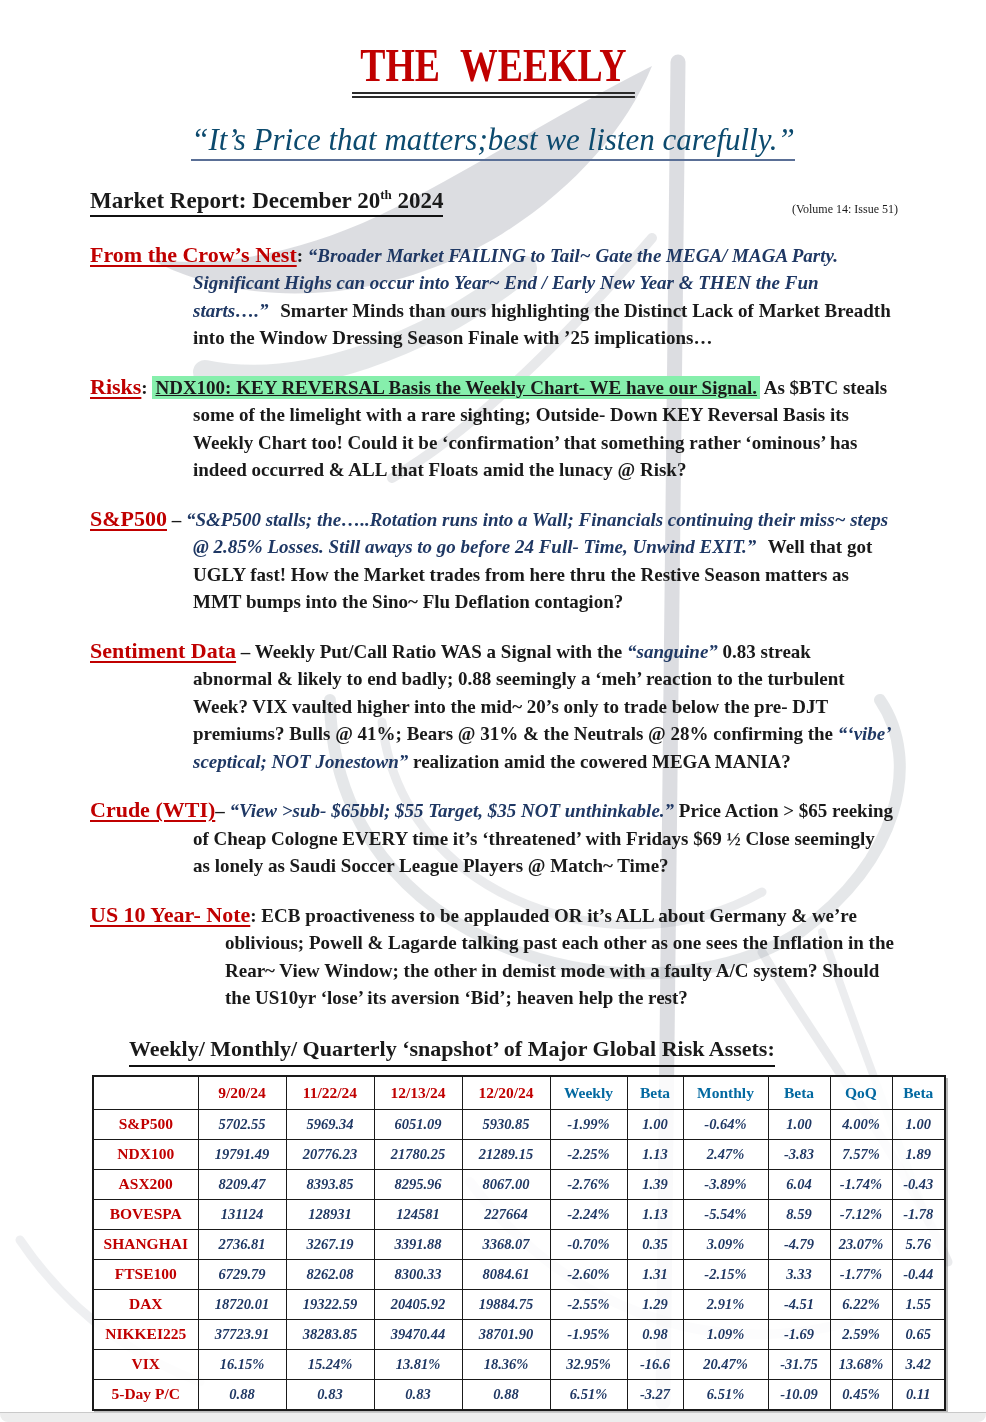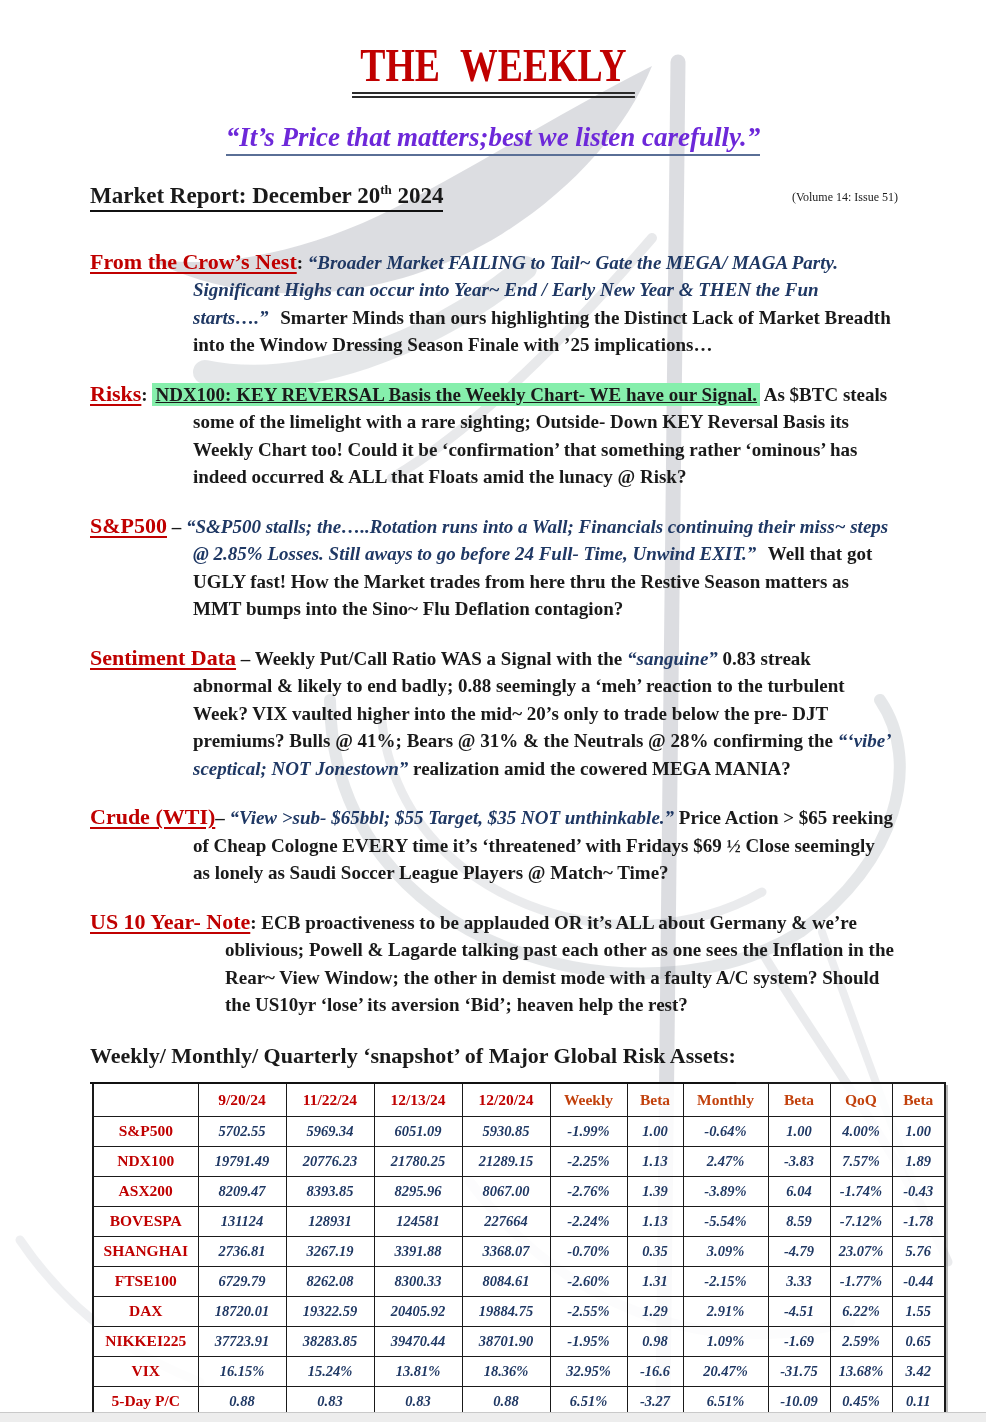--- a/index.html
+++ b/index.html
@@ -1,53 +1,53 @@
 <!DOCTYPE html>
 <html><head>
 <meta charset="utf-8">
 <style>
   html,body{margin:0;padding:0;background:#fff;}
   .page{position:relative;width:986px;height:1422px;background:#ffffff;overflow:hidden;
-        font-family:"Liberation Serif",serif;color:#1a1a1a;}
+        font-family:"Liberation Serif",serif;color:#1a1a1a;border-radius:8px;}
   .wm{position:absolute;left:0;top:0;width:986px;height:1422px;z-index:0;pointer-events:none;}
   .content{position:relative;z-index:1;}
 
   .title-wrap{text-align:center;margin-top:42px;}
   .masthead-title{display:inline-block;color:#C00000;font-weight:bold;font-size:46px;line-height:1.05;
         letter-spacing:0px;word-spacing:14px;transform:scaleX(0.82);transform-origin:center;
         border-bottom:6px double #2b2b2b;padding:0 10px 2px;}
   .tagline-wrap{text-align:center;margin-top:24px;}
-  .tagline{display:inline-block;color:#6d28d9;font-style:italic;font-weight:bold;font-size:27px;
+  .tagline{display:inline-block;color:#0c4a6e;font-style:italic;font-weight:normal;font-size:31px;
         border-bottom:2px solid #5a6f96;padding-bottom:1px;}
 
-  .report-row{display:flex;justify-content:space-between;align-items:center;margin:26px 88px 16px 90px;}
+  .report-row{display:flex;justify-content:space-between;align-items:flex-end;margin:26px 88px 16px 90px;}
   .report-title{font-weight:bold;font-size:23px;border-bottom:2.5px solid #111;padding-bottom:1px;}
   .report-title sup{font-size:13px;}
   .volume{font-size:12px;}
 
-  .sections{margin-top:36px;}
+  .sections{margin-top:24px;}
   .sec{margin:0 92px 21px 90px;font-size:19px;line-height:27.5px;font-weight:bold;
        padding-left:103px;text-indent:-103px;text-align:left;}
   .sec.deep{padding-left:135px;text-indent:-135px;}
   .h-red{color:#C00000;font-size:22px;text-decoration:underline;text-underline-offset:3px;}
   .q-navy{color:#1F3864;font-style:italic;}
   .hl{background:#86efac;text-decoration:underline;padding:1px 3px;}
   .lead-gap{padding-left:7px;}
 
   .tbl-title{margin:24px 90px 13px 90px;font-weight:bold;font-size:22px;}
-  .tbl-title .u{border-bottom:2.5px solid #111;padding-bottom:14px;}
+  .tbl-title .u{border-bottom:2.5px solid #111;padding-bottom:4px;margin-left:39px;}
 
   table.snapshot{border-collapse:collapse;table-layout:fixed;margin-left:92px;width:852px;
         font-family:Liberation Serif, serif;border:2.5px solid #1a1a1a;
         box-shadow:2px 3px 0 rgba(130,130,130,0.55);background:rgba(255,255,255,0.85);}
   table.snapshot th,table.snapshot td{border:1.6px solid #1a1a1a;text-align:center;padding:0 2px;overflow:hidden;white-space:nowrap;}
   table.snapshot thead th{height:32px;font-weight:bold;font-size:15.5px;}
   table.snapshot tbody td{height:29px;}
   th.c-date{color:#C00000;}
-  th.c-metric{color:#c2410c;}
+  th.c-metric{color:#0369a1;}
   td.c-label{color:#C00000;text-align:left;padding-left:7px;font-weight:bold;font-size:15.5px;}
   td.c-val{color:#1F3864;font-weight:bold;font-style:italic;font-size:14.5px;}
 
   .page-edge{position:absolute;left:0;right:0;bottom:0;height:9px;background:#ededed;
         border-top:1.5px solid #c9c9c9;z-index:2;}
 </style>
 </head>
 <body>
 
 <div class="page">

